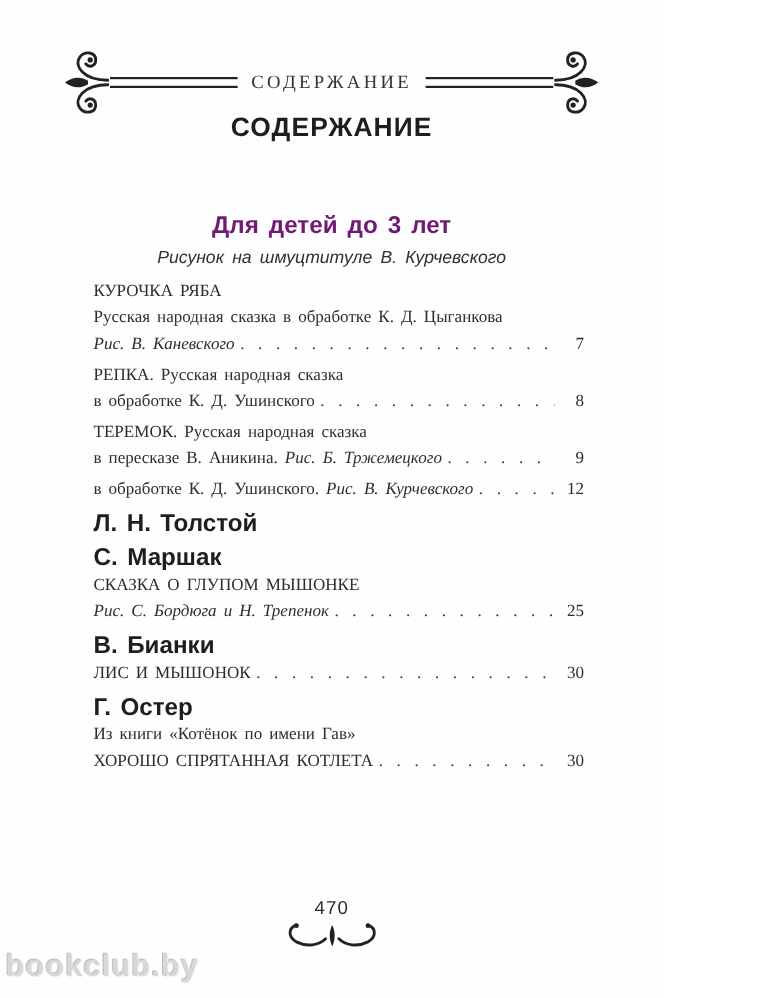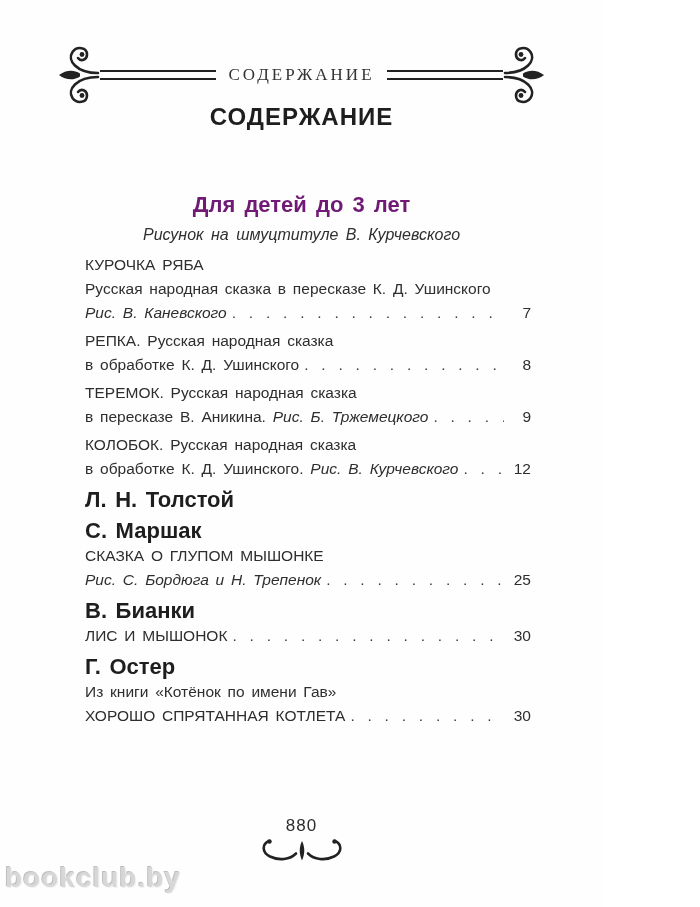--- a/index.html
+++ b/index.html
@@ -55,21 +55,21 @@
     position:absolute;top:253px;left:85px;right:72px;
     font-size:15.5px;line-height:24px;
     word-spacing:2.5px;
     color:#2e2e2e;
   }
   .entry{margin:0 0 4px 0;}
   .author-heading{
     font-weight:bold;font-size:22px;color:#1e1e1e;
     margin:7px 0 1px 0;
   }
-  .line{white-space:nowrap;}
+  .line{white-space:nowrap;font-family:Liberation Serif, serif;}
   .line.has-page{display:flex;align-items:center;}
   .txt{flex:0 0 auto;}
   .it{font-style:italic;}
   .dots{
     flex:1 1 auto;overflow:hidden;white-space:nowrap;
     margin:0 3px 0 5px;color:#3a3a3a;
   }
   .dots::after{
     content:". . . . . . . . . . . . . . . . . . . . . . . . . . . . . . . . . . . . . . . . . . . . . . . . . . . . . . . . . . . .";
     letter-spacing:3px;
@@ -116,21 +116,21 @@
   </div>
 
   <div class="title">СОДЕРЖАНИЕ</div>
 
   <div class="section-head">Для детей до 3 лет</div>
   <div class="section-sub">Рисунок на шмуцтитуле В. Курчевского</div>
 
   <div class="toc">
       <div class="entry">
         <div class="line"><span class="txt"><span class="rm">КУРОЧКА РЯБА</span></span></div>
-        <div class="line"><span class="txt"><span class="rm">Русская народная сказка в пересказе К. Д. Ушинского</span></span></div>
+        <div class="line"><span class="txt"><span class="rm">Русская народная сказка в обработке К. Д. Цыганкова</span></span></div>
         <div class="line has-page">
           <span class="txt"><span class="it">Рис. В. Каневского</span></span>
           <span class="dots"></span>
           <span class="pg">7</span>
         </div>
       </div>
       <div class="entry">
         <div class="line"><span class="txt"><span class="rm">РЕПКА. Русская народная сказка</span></span></div>
         <div class="line has-page">
           <span class="txt"><span class="rm">в обработке К. Д. Ушинского</span></span>
@@ -140,21 +140,20 @@
       </div>
       <div class="entry">
         <div class="line"><span class="txt"><span class="rm">ТЕРЕМОК. Русская народная сказка</span></span></div>
         <div class="line has-page">
           <span class="txt"><span class="rm">в пересказе В. Аникина. </span><span class="it">Рис. Б. Тржемецкого</span></span>
           <span class="dots"></span>
           <span class="pg">9</span>
         </div>
       </div>
       <div class="entry">
-        <div class="line"><span class="txt"><span class="rm">КОЛОБОК. Русская народная сказка</span></span></div>
         <div class="line has-page">
           <span class="txt"><span class="rm">в обработке К. Д. Ушинского. </span><span class="it">Рис. В. Курчевского</span></span>
           <span class="dots"></span>
           <span class="pg">12</span>
         </div>
       </div>
       <div class="author-heading">Л. Н. Толстой</div>
       <div class="author-heading">С. Маршак</div>
       <div class="entry">
         <div class="line"><span class="txt"><span class="rm">СКАЗКА О ГЛУПОМ МЫШОНКЕ</span></span></div>
@@ -176,21 +175,21 @@
       <div class="entry">
         <div class="line"><span class="txt"><span class="rm">Из книги «Котёнок по имени Гав»</span></span></div>
         <div class="line has-page">
           <span class="txt"><span class="rm">ХОРОШО СПРЯТАННАЯ КОТЛЕТА</span></span>
           <span class="dots"></span>
           <span class="pg">30</span>
         </div>
       </div>
     </div>
 
-  <div class="folio">880</div>
+  <div class="folio">470</div>
   <svg class="foot-orn" width="84" height="26" viewBox="0 0 84 26" fill="none" xmlns="http://www.w3.org/2000/svg">
     <path d="M9,3 C2,6 1.5,14 10,18.5 C19,23 30,21.5 36,15.5" stroke="#222" stroke-width="2.6" stroke-linecap="round"></path>
     <circle cx="9.5" cy="3.5" r="2.2" fill="#222"></circle>
     <path d="M75,3 C82,6 82.5,14 74,18.5 C65,23 54,21.5 48,15.5" stroke="#222" stroke-width="2.6" stroke-linecap="round"></path>
     <circle cx="74.5" cy="3.5" r="2.2" fill="#222"></circle>
     <path d="M42,3 C45,9 45,16 42,22.5 C39,16 39,9 42,3 Z" fill="#222"></path>
   </svg>
   <div class="watermark">bookclub.by</div>
 
 </div>

